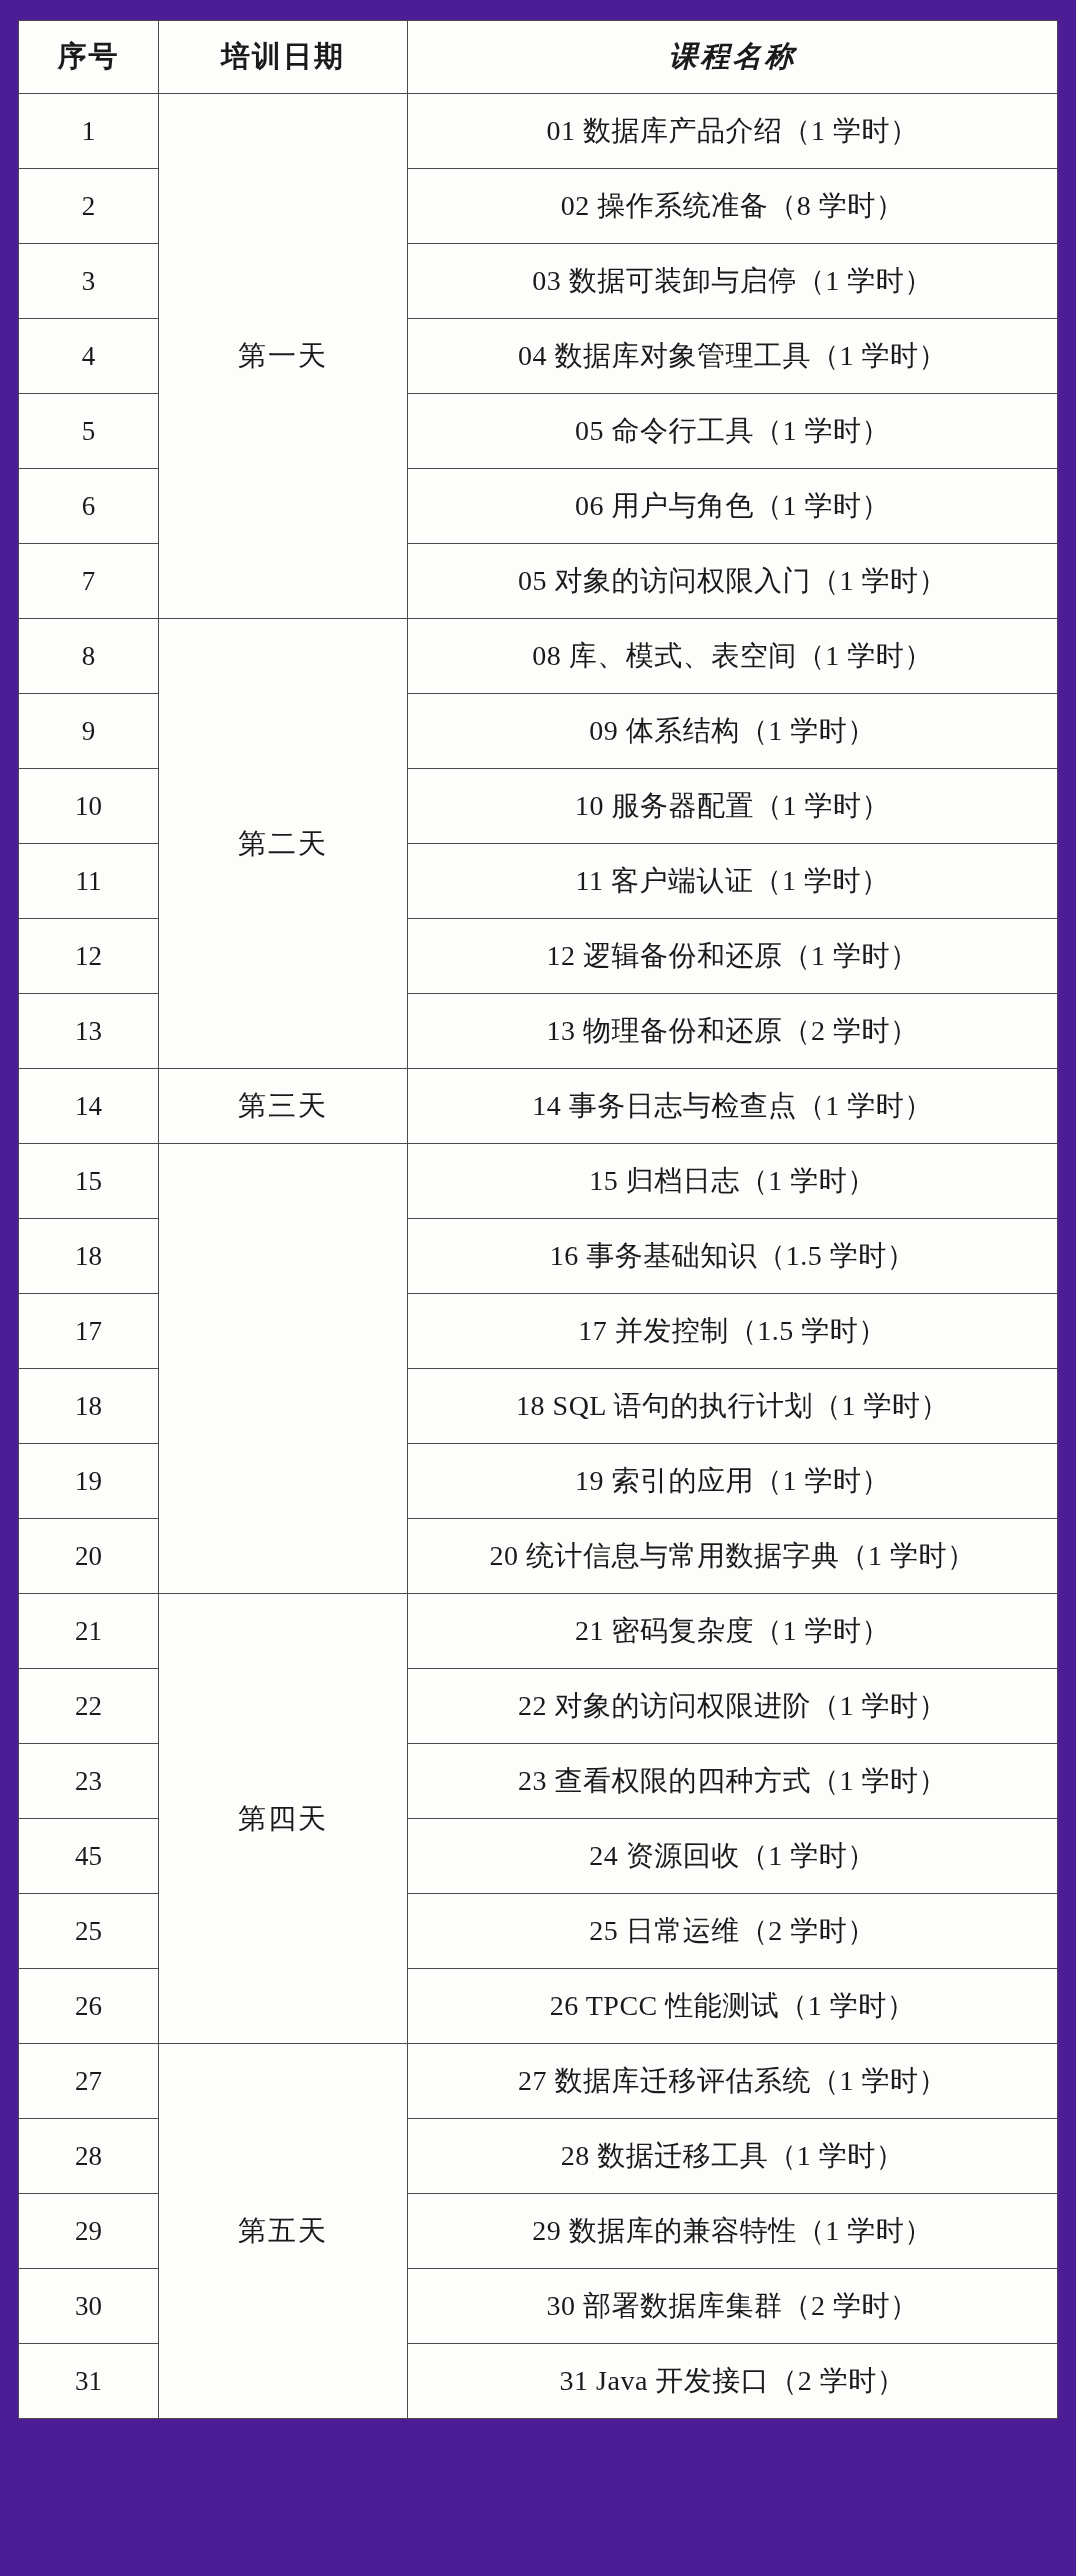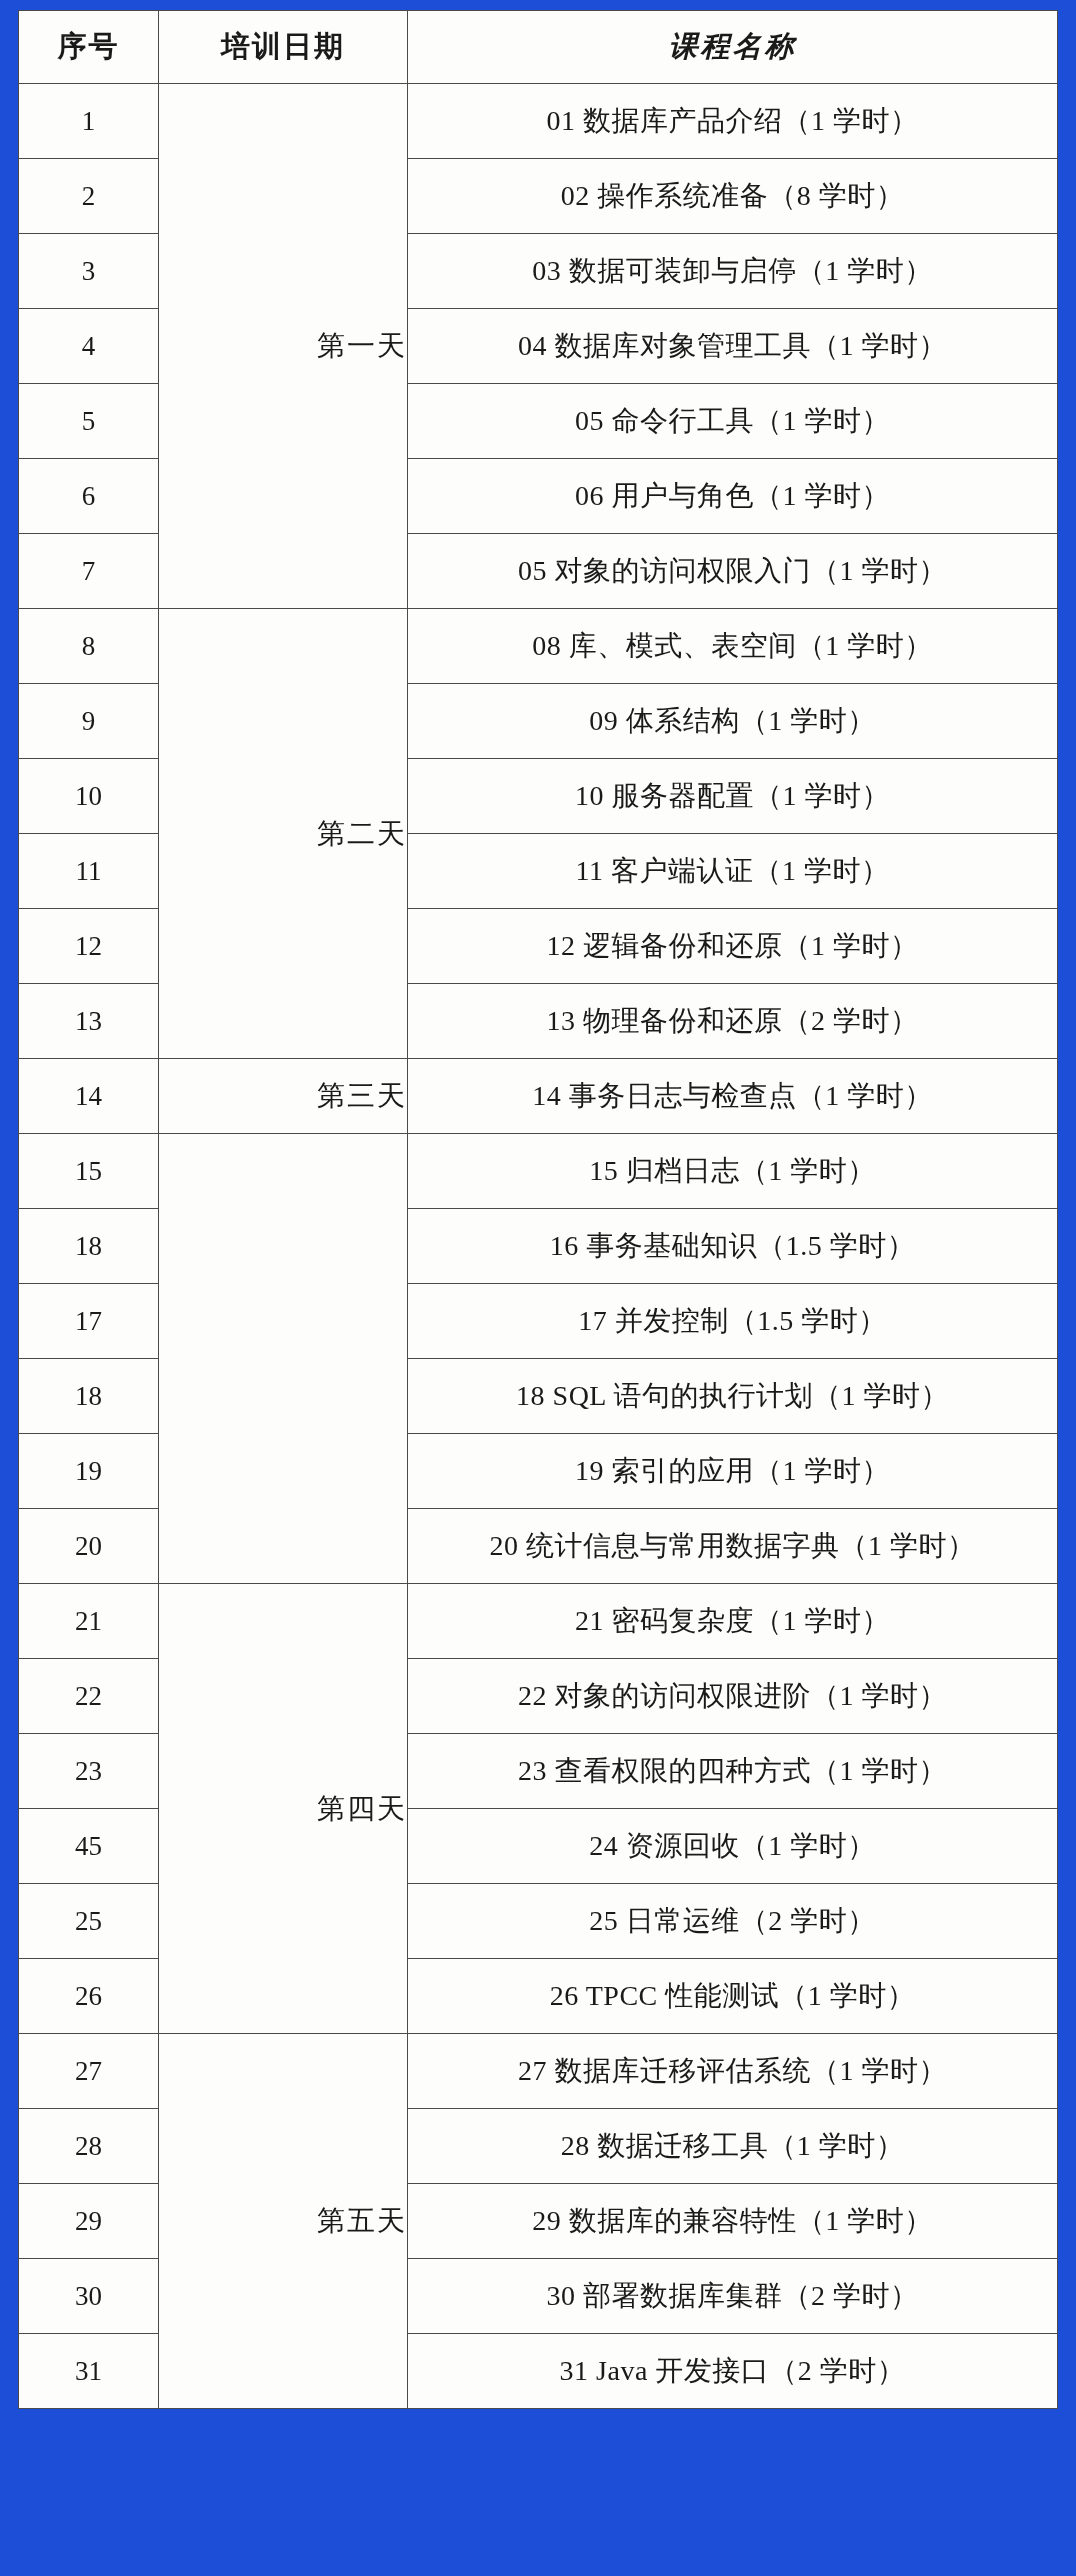--- a/index.html
+++ b/index.html
@@ -10,22 +10,22 @@
   body {
     width: 1076px;
     min-height: 2576px;
     font-family: "Liberation Serif", "DejaVu Serif", serif;
     color: #1a1a1a;
   }
   .page {
     width: 1076px;
     min-height: 2576px;
     box-sizing: border-box;
-    padding: 10px 18px 14px 18px;
-    background: #1d4ed8;
+    padding: 20px 18px 14px 18px;
+    background: #4c1d95;
   }
   table.course-table {
     border-collapse: collapse;
     width: 1038px;
     table-layout: fixed;
   }
   table.course-table col.c-no    { width: 140px; }
   table.course-table col.c-day   { width: 249px; }
   table.course-table col.c-name  { width: 650px; }
 
@@ -47,21 +47,21 @@
     letter-spacing: 3px;
     font-style: italic;
   }
   td.no-cell {
     height: 74px;
     text-align: center;
     font-size: 27px;
     font-family: "Liberation Serif", "DejaVu Serif", serif;
   }
   td.day-cell {
-    text-align: right;
+    text-align: center;
     font-size: 28px;
     letter-spacing: 2px;
   }
   td.name-cell {
     text-align: center;
     font-size: 28px;
     padding-left: 16px;
     letter-spacing: 0.5px;
     white-space: nowrap;
   }

